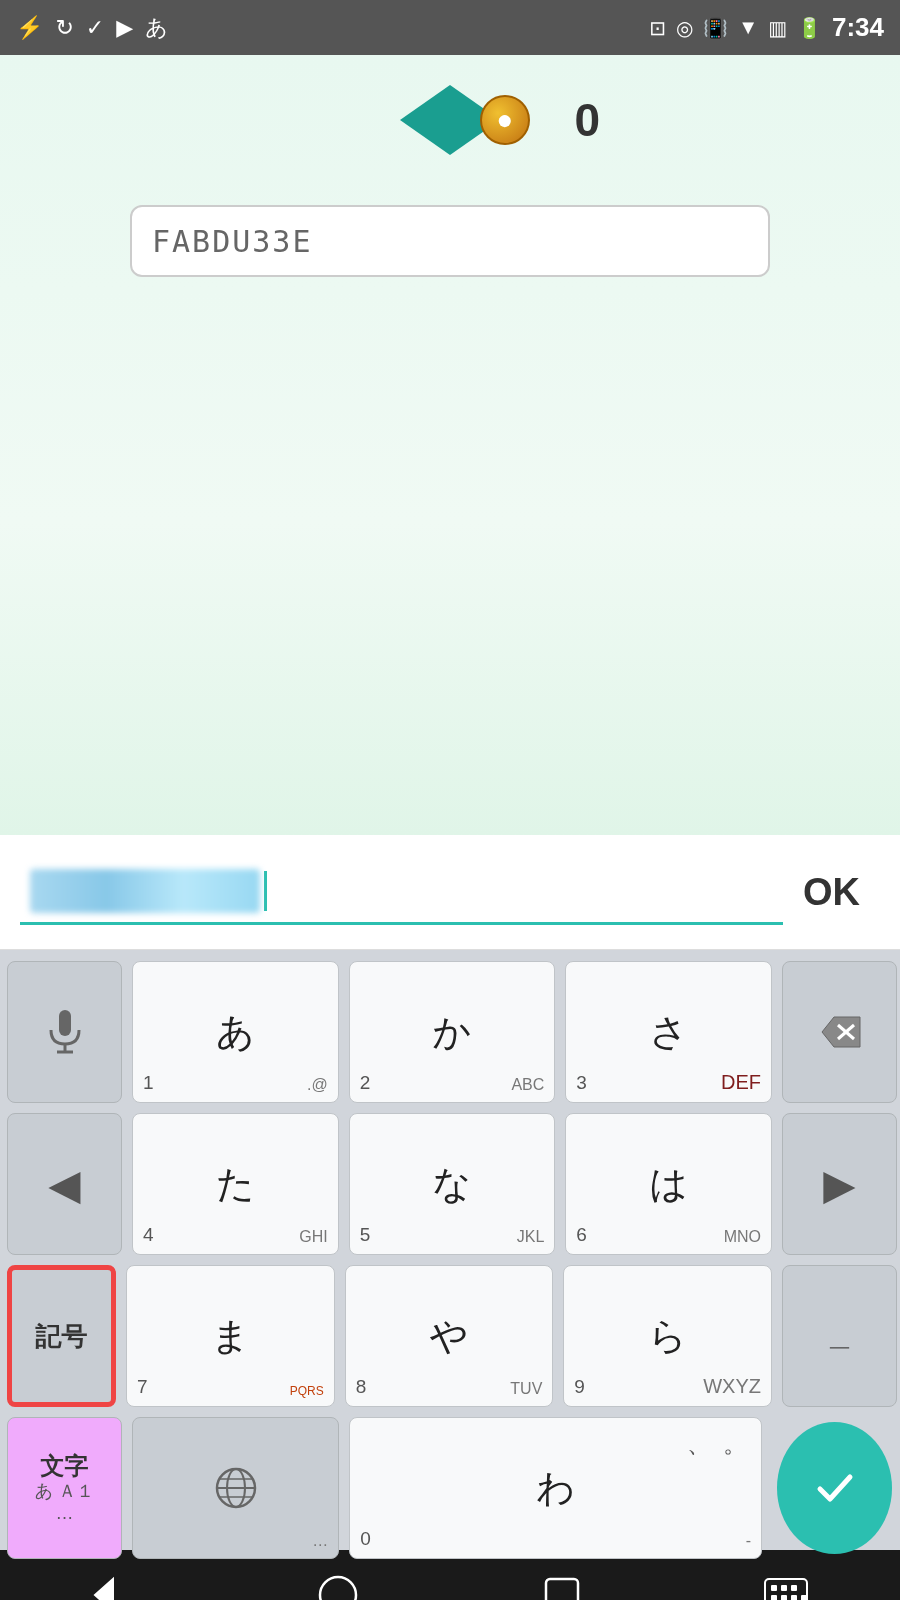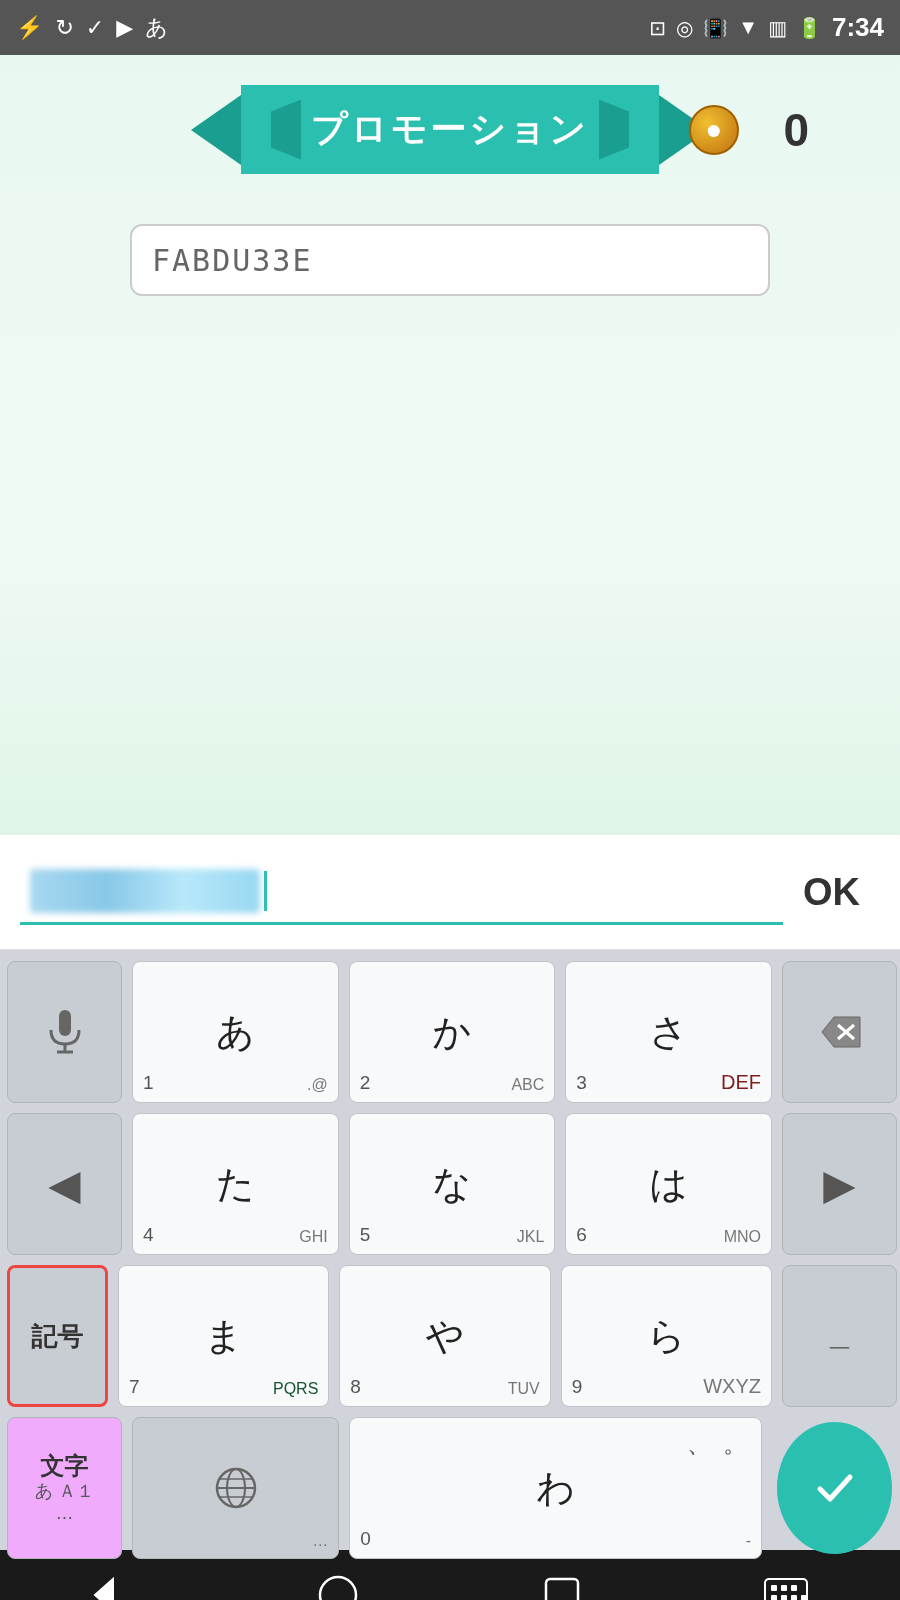--- a/index.html
+++ b/index.html
@@ -229,21 +229,20 @@
   </div>
 </div>
 
 <div id="app-content">
 
   <div class="promo-banner">
     <div style="position:relative; display:inline-flex; align-items:center;">
 
       <div style="width:50px; height:0; border-top: 35px solid transparent; border-bottom: 35px solid transparent; border-right: 50px solid #1a9e90; position:relative; top:0;"></div>
 
-      <div class="banner-ribbon" style="background:#2bbfb0; color:white; font-size:36px; padding:20px 70px; font-weight:bold; letter-spacing:3px; clip-path:none; position:relative; z-index:5;">プロモーション</div>
 
       <div style="width:50px; height:0; border-top: 35px solid transparent; border-bottom: 35px solid transparent; border-left: 50px solid #1a9e90; position:relative; top:0;"></div>
 
       <div class="coin-badge" style="position:absolute; right:-30px; top:50%; transform:translateY(-50%); background:radial-gradient(circle at 35% 35%, #f0c030, #c07010); border-radius:50%; width:50px; height:50px; display:flex; align-items:center; justify-content:center; color:white; font-size:28px; font-weight:bold; z-index:10; border:2px solid #a06000;">
         ●
       </div>
 
       <span style="position:absolute; right:-100px; top:50%; transform:translateY(-50%); font-size:46px; font-weight:bold; color:#333;">0</span>
     </div>
   </div>
@@ -324,28 +323,28 @@
       <span style="position:absolute; bottom:8px; right:10px; font-size:16px; color:#777;">MNO</span>
     </div>
 
     <div class="key key-special" style="width:115px; display:flex; align-items:center; justify-content:center; background:#c8cdd3; border-radius:8px; border:1px solid #b0b5b8; font-size:42px; color:#555;">
       ▶
     </div>
   </div>
 
   <div class="keyboard-row" style="display:flex; height:148px; gap:4px; margin:4px 2px;">
 
-    <div class="key key-special" style="width:101px; display:flex; align-items:center; justify-content:center; background:#c8cdd3; border-radius:8px; border:3px solid #ef4444; font-size:26px; color:#333; font-weight:bold;">
+    <div class="key key-special" style="width:109px; display:flex; align-items:center; justify-content:center; background:#c8cdd3; border-radius:8px; border:5px solid #ef4444; font-size:26px; color:#333; font-weight:bold;">
       記号
     </div>
 
     <div class="key" style="flex:1; display:flex; flex-direction:column; align-items:center; justify-content:center; background:#f8f9fa; border-radius:8px; border:1px solid #c0c4c8; position:relative;">
       <span style="font-size:38px; color:#222;">ま</span>
       <span style="position:absolute; bottom:8px; left:10px; font-size:19px; color:#555;">7</span>
-      <span style="position:absolute; bottom:8px; right:10px; font-size:16px; color:#14532d;">PQRS</span>
+      <span style="position:absolute; bottom:8px; right:10px; font-size:12px; color:#c2410c;">PQRS</span>
     </div>
 
     <div class="key" style="flex:1; display:flex; flex-direction:column; align-items:center; justify-content:center; background:#f8f9fa; border-radius:8px; border:1px solid #c0c4c8; position:relative;">
       <span style="font-size:38px; color:#222;">や</span>
       <span style="position:absolute; bottom:8px; left:10px; font-size:19px; color:#555;">8</span>
       <span style="position:absolute; bottom:8px; right:10px; font-size:16px; color:#777;">TUV</span>
     </div>
 
     <div class="key" style="flex:1; display:flex; flex-direction:column; align-items:center; justify-content:center; background:#f8f9fa; border-radius:8px; border:1px solid #c0c4c8; position:relative;">
       <span style="font-size:38px; color:#222;">ら</span>

